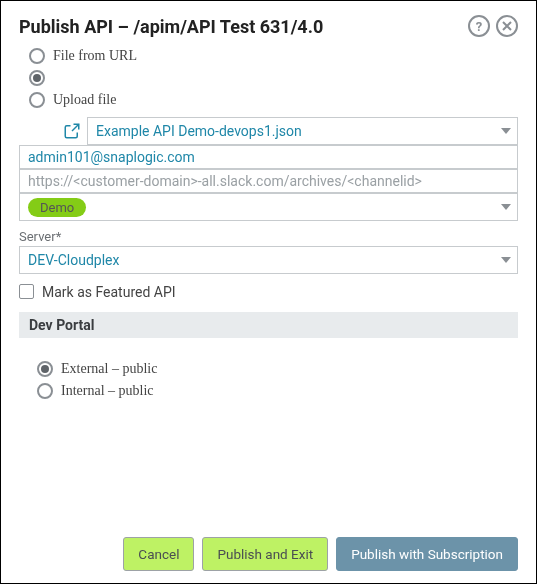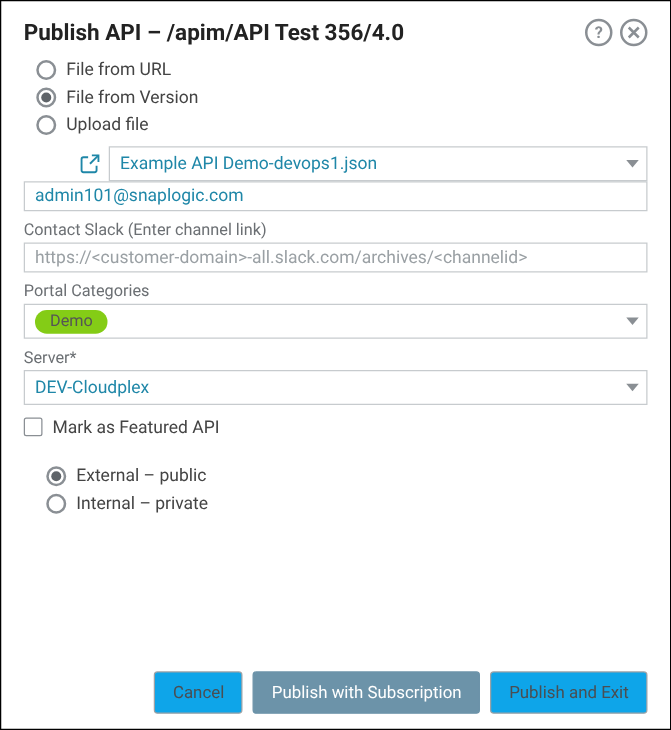--- a/index.html
+++ b/index.html
@@ -36,20 +36,21 @@
     font-size: 13px;
     color: #6b6f73;
     margin-top: 8px;
     margin-bottom: 2px;
   }
   .radio-group { margin-left: 10px; }
   .radio-item {
     display: flex; align-items: center;
     padding: 3px 0;
     cursor: pointer;
+    font-family: Liberation Serif, serif;
   }
   .radio {
     width: 16px; height: 16px;
     border: 2px solid #8a8f94;
     border-radius: 50%;
     margin-right: 8px;
     display: flex; align-items: center; justify-content: center;
     flex-shrink: 0;
   }
   .radio.checked::after {
@@ -138,59 +139,58 @@
   .section-radios { margin-top: 20px; margin-left: 18px; }
   .spacer { flex: 1 1 auto; }
   .footer {
     display: flex;
     justify-content: flex-end;
     gap: 8px;
     padding-top: 10px;
   }
   .btn {
     border: 1px solid #9da2a6;
-    background: #0ea5e9;
+    background: #bef264;
     color: #4a4e52;
     font-size: 13.5px;
     padding: 8px 14px;
     border-radius: 3px;
     cursor: pointer;
     font-family: inherit;
   }
   .btn.primary {
     background: #6c93a9;
     border-color: #6c93a9;
     color: #fff;
   }
 </style>
 </head>
 <body>
 
 <div class="dialog">
 
   <div class="header">
-    <div class="header-title">Publish API – /apim/API Test 356/4.0</div>
+    <div class="header-title">Publish API – /apim/API Test 631/4.0</div>
     <div class="header-icons">
       <div class="icon-btn">?</div>
       <div class="icon-btn">
         <svg viewBox="0 0 12 12" stroke="#8a8f94" stroke-width="2" fill="none">
             <path d="M2 2 L10 10 M10 2 L2 10"></path>
           </svg>
       </div>
     </div>
   </div>
 
   <div class="radio-group">
     <div class="radio-item">
       <span class="radio"></span>
       <span class="radio-label">File from URL</span>
     </div>
     <div class="radio-item">
       <span class="radio checked"></span>
-      <span class="radio-label">File from Version</span>
     </div>
     <div class="radio-item">
       <span class="radio"></span>
       <span class="radio-label">Upload file</span>
     </div>
   </div>
 
   <div class="file-row">
     <svg class="launch-icon" viewBox="0 0 24 24" fill="none" stroke="currentColor" stroke-width="2">
       <path d="M14 3h7v7"></path>
@@ -198,52 +198,51 @@
         <path d="M19 14v5a2 2 0 0 1-2 2H5a2 2 0 0 1-2-2V7a2 2 0 0 1 2-2h5"></path>
     </svg>
     <div class="file-select">
       <span>Example API Demo-devops1.json</span>
       <span class="caret"></span>
     </div>
   </div>
 
   <input class="text-input" value="admin101@snaplogic.com" style="">
 
-  <div class="label">Contact Slack (Enter channel link)</div>
   <input class="text-input" placeholder="https://&lt;customer-domain&gt;-all.slack.com/archives/&lt;channelid&gt;" style="">
 
-  <div class="label">Portal Categories</div>
   <div class="select-box">
     <span class="chip">Demo</span>
     <span class="caret"></span>
   </div>
 
   <div class="label">Server*</div>
   <div class="select-box">
     <span class="select-value">DEV-Cloudplex</span>
     <span class="caret"></span>
   </div>
 
   <div class="checkbox-row">
     <span class="checkbox"></span>
     <span class="checkbox-label">Mark as Featured API</span>
   </div>
 
+  <div class="section-band">Dev Portal</div>
   <div class="section-radios">
     <div class="radio-item">
       <span class="radio checked"></span>
       <span class="radio-label">External – public</span>
     </div>
     <div class="radio-item">
       <span class="radio"></span>
-      <span class="radio-label">Internal – private</span>
+      <span class="radio-label">Internal – public</span>
     </div>
   </div>
 
   <div class="spacer"></div>
 
   <div class="footer">
     <button class="btn">Cancel</button>
+    <button class="btn">Publish and Exit</button>
     <button class="btn primary">Publish with Subscription</button>
-    <button class="btn">Publish and Exit</button>
   </div>
 
 </div>
 
 </body></html>

